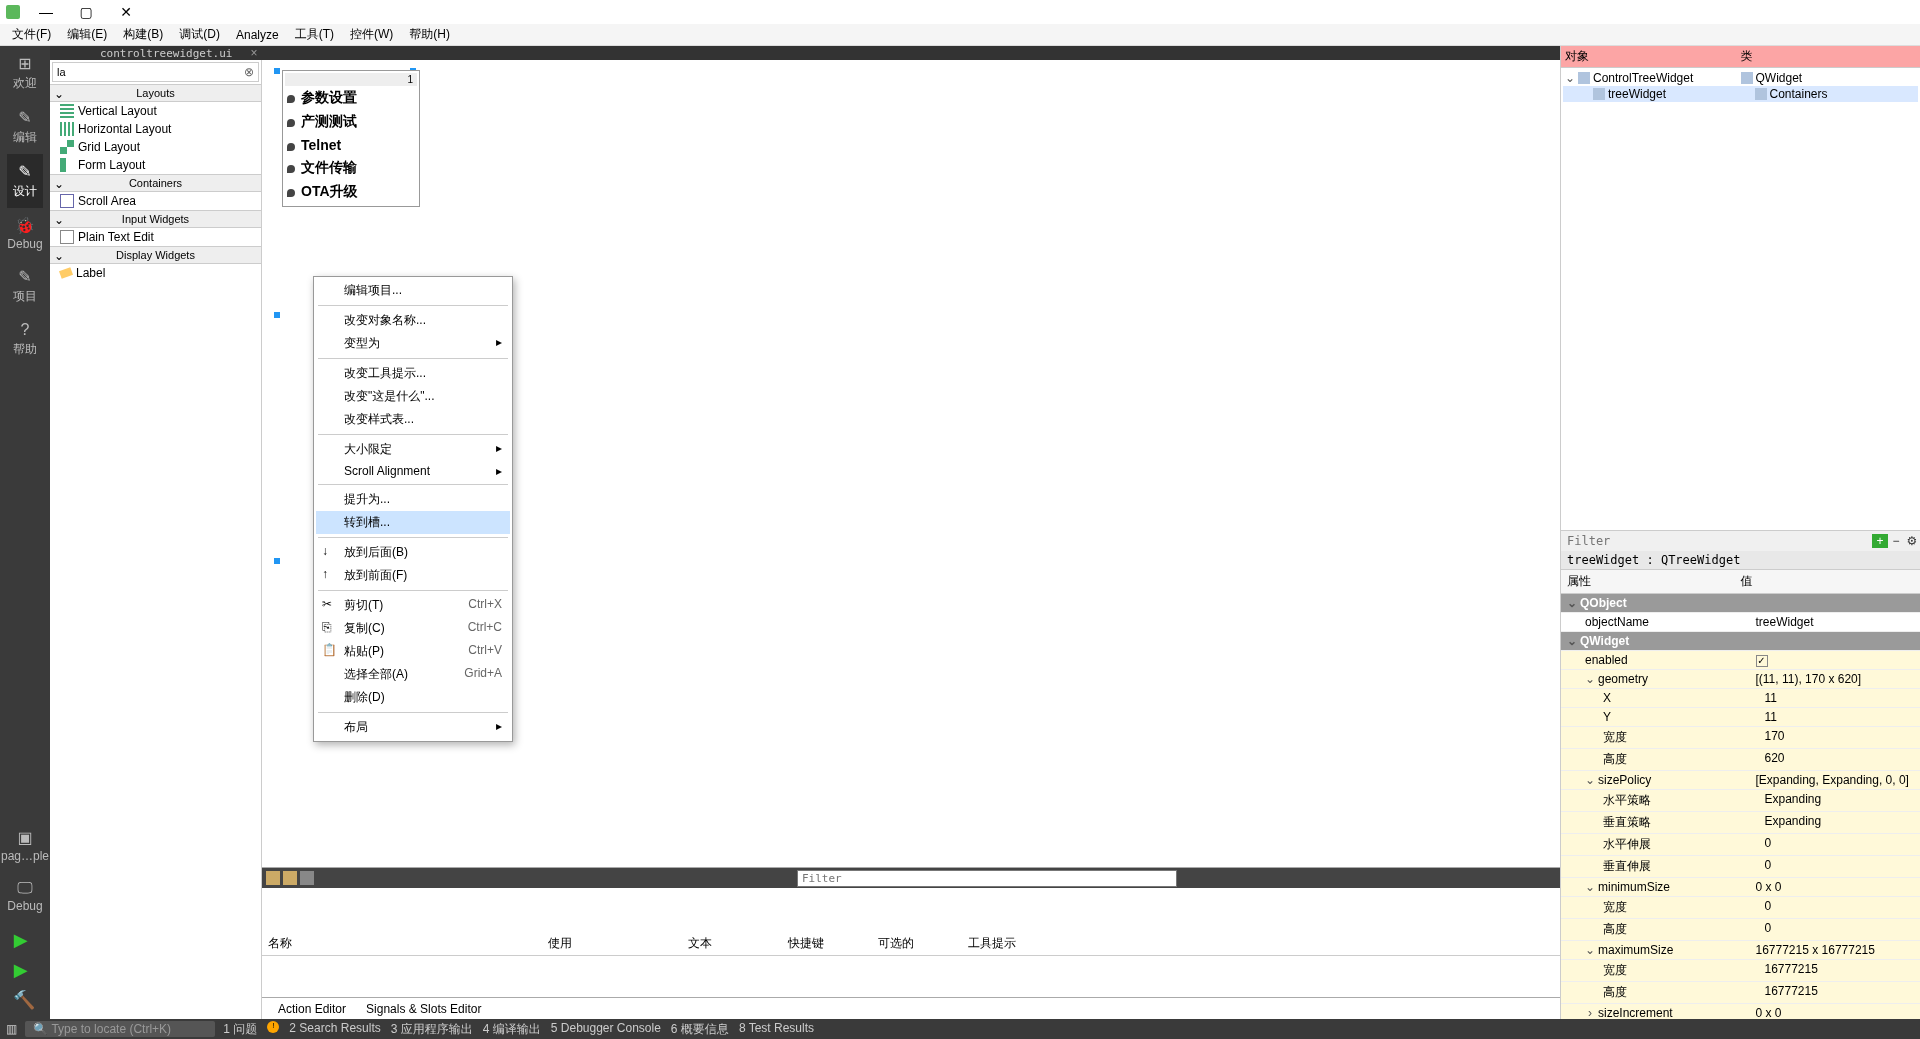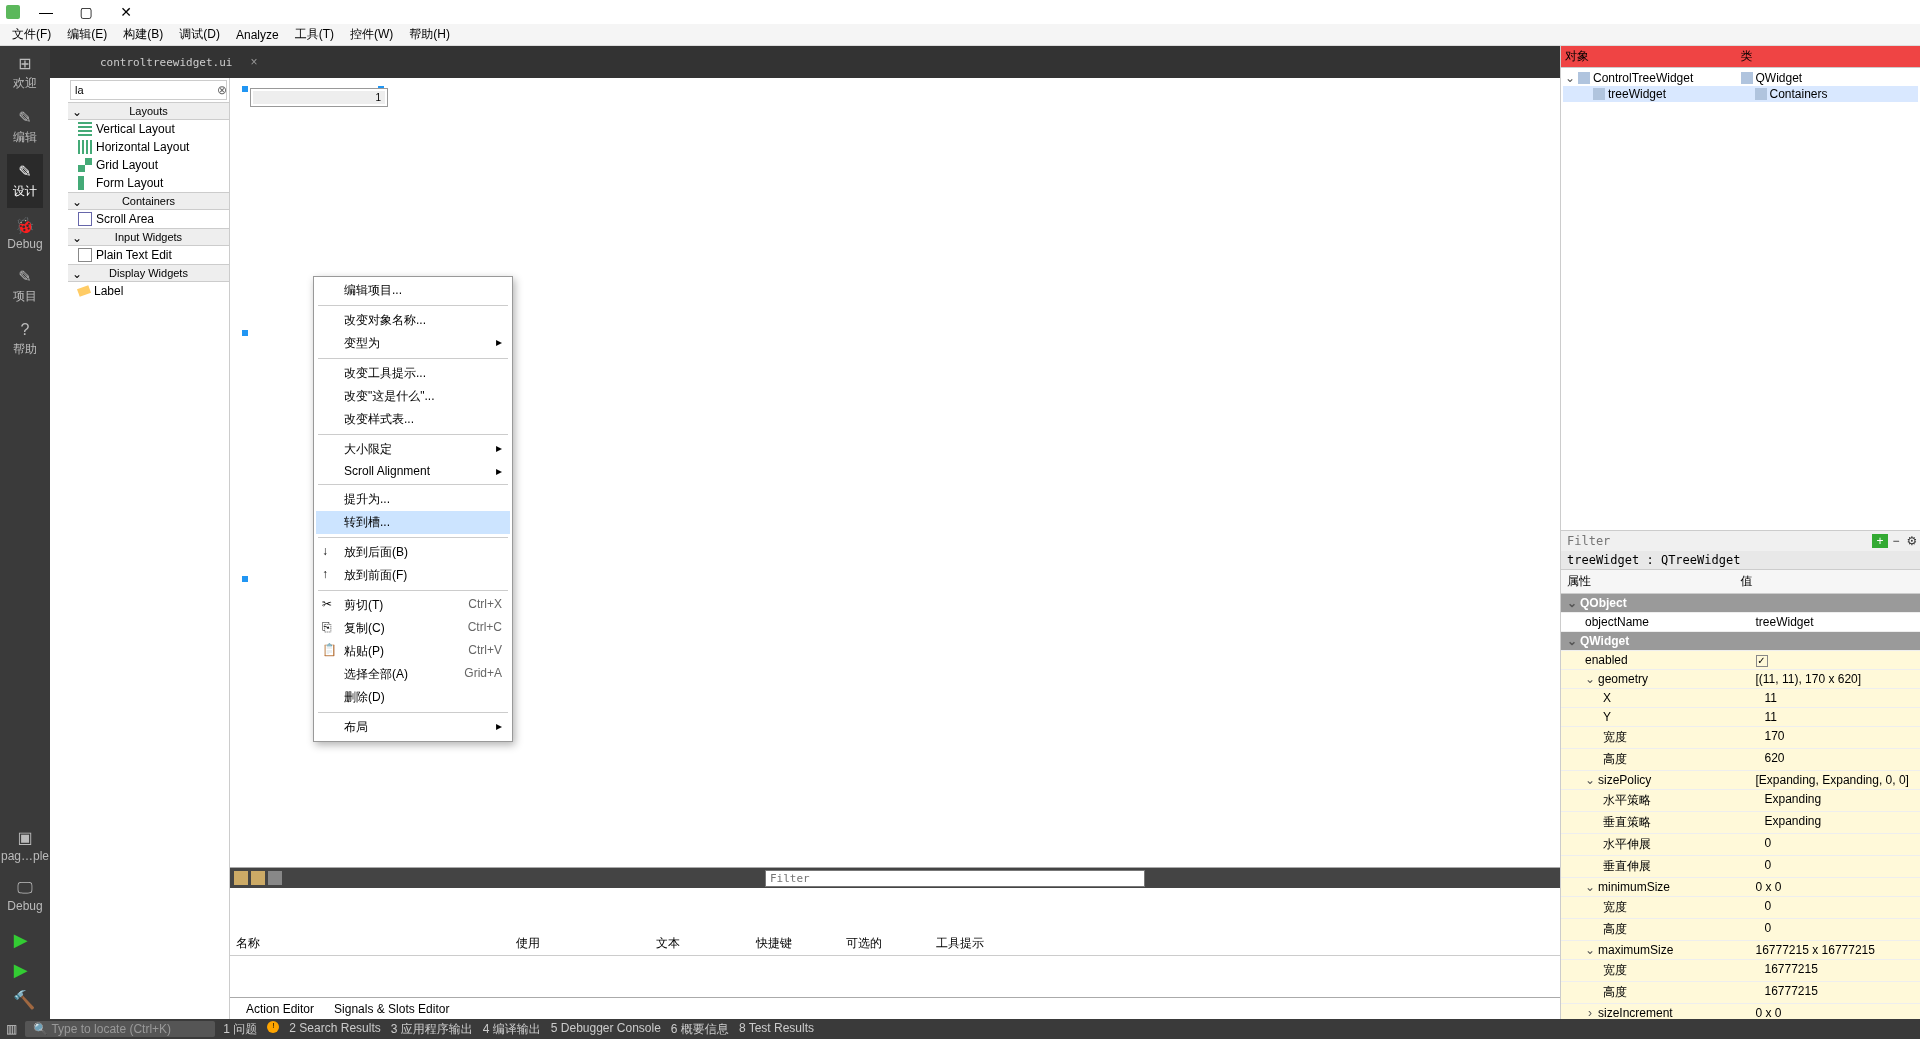--- a/index.html
+++ b/index.html
@@ -21,26 +21,26 @@
 
 .sidebar-left { width: 50px; background: #3a3a3a; color: #bbb; display: flex; flex-direction: column; align-items: center; }
 .sidebar-left .side-item { width: 100%; padding: 8px 0; text-align: center; font-size: 10px; cursor: pointer; }
 .sidebar-left .side-item.active { background: #2a2a2a; color: #fff; }
 .sidebar-left .side-icon { display: block; font-size: 16px; margin-bottom: 2px; }
 .sidebar-left .spacer { flex: 1; }
 .sidebar-left .bottom-icons { color: #7a7; }
 .sidebar-left .bottom-icons .side-icon { margin: 8px 0; font-size: 18px; }
 
 
-.tabstrip { height: 32px; background: #333; color: #ccc; display: flex; align-items: center; padding-left: 40px; }
+.tabstrip { height: 14px; background: #333; color: #ccc; display: flex; align-items: center; padding-left: 40px; }
 .tabstrip .tab { padding: 3px 10px; font-family: Consolas, monospace; font-size: 11px; }
 .tabstrip .close-x { margin: 0 8px; color: #999; }
 
 
-.widgetbox { width: 180px; background: #fff; border-right: 1px solid #ccc; display: flex; flex-direction: column; padding-left: 18px; }
+.widgetbox { width: 212px; background: #fff; border-right: 1px solid #ccc; display: flex; flex-direction: column; }
 .searchbox { height: 20px; border: 1px solid #ccc; margin: 2px; display: flex; align-items: center; padding: 0 4px; }
 .searchbox input { border: none; outline: none; flex: 1; font-size: 11px; }
 .searchbox .clear { color: #666; }
 .wb-header { background: #eee; text-align: center; font-size: 11px; padding: 2px 0; border: 1px solid #ccc; border-left: none; border-right: none; position: relative; }
 .wb-header .chev { position: absolute; left: 4px; }
 .wb-item { display: flex; align-items: center; padding: 2px 4px 2px 10px; cursor: pointer; }
 .wb-item .wicon { width: 14px; height: 14px; margin-right: 4px; display: inline-block; }
 .wicon.vlayout { background: repeating-linear-gradient(#4a7 0 2px, transparent 2px 4px); }
 .wicon.hlayout { background: repeating-linear-gradient(90deg, #4a7 0 2px, transparent 2px 4px); }
 .wicon.grid { background: conic-gradient(#4a7 0 25%, transparent 0 50%, #4a7 0 75%, transparent 0); }
@@ -65,21 +65,21 @@
 .action-tb .filter-in { flex: 1; margin-left: 480px; }
 .action-tb .filter-in input { width: 380px; font-family: Consolas, monospace; font-size: 11px; padding: 1px 4px; border: 1px solid #777; background: #fff; }
 .action-headers { display: flex; border-bottom: 1px solid #ccc; padding: 3px 6px; margin-top: 44px; }
 .action-headers .col { width: 140px; }
 .action-headers .col.wide { width: 280px; }
 .action-tabs { height: 22px; border-top: 1px solid #aaa; display: flex; align-items: center; padding-left: 6px; font-family: Consolas, monospace; }
 .action-tabs .at { padding: 3px 10px; text-align: center; }
 
 
 .right-panel { width: 360px; border-left: 1px solid #ccc; display: flex; flex-direction: column; }
-.obj-headers { display: flex; background: #ef4444; border-bottom: 1px solid #ccc; padding: 2px 4px; align-items: flex-end; }
+.obj-headers { display: flex; background: #fca5a5; border-bottom: 1px solid #ccc; padding: 2px 4px; align-items: flex-end; }
 .obj-headers .oh { flex: 1; }
 .obj-tree { padding: 2px; font-size: 12px; }
 .obj-row { display: flex; padding: 1px 2px; }
 .obj-row.sel { background: #d9e8ff; }
 .obj-row .c1 { flex: 1; display: flex; align-items: center; gap: 3px; }
 .obj-row .c2 { flex: 1; display: flex; align-items: center; gap: 3px; }
 .chev2 { display: inline-block; width: 10px; text-align: center; color: #555; }
 .obj-icon { width: 12px; height: 12px; background: #b0c4de; display: inline-block; }
 .prop-filter { display: flex; align-items: center; background: #f0f0f0; border-top: 1px solid #ccc; }
 .prop-filter input { flex: 1; border: none; padding: 3px 6px; font-family: Consolas, monospace; background: #f0f0f0; color: #888; }
@@ -226,20 +226,27 @@
       </div>
 
       <div class="center-col">
         <div class="canvas-area">
           <div class="sel-handle" style="left:12px;top:8px"></div>
           <div class="sel-handle" style="left:148px;top:8px"></div>
           <div class="sel-handle" style="left:12px;top:252px"></div>
           <div class="sel-handle" style="left:12px;top:498px"></div>
           <div class="widget-frame" style="margin-left:6px;">
             <div class="wf-header">1</div>
+            <div id="tree-items">
+                <div class="tree-node">参数设置</div>
+                <div class="tree-node">产测测试</div>
+                <div class="tree-node">Telnet</div>
+                <div class="tree-node">文件传输</div>
+                <div class="tree-node">OTA升级</div>
+              </div>
           </div>
         </div>
 
         <div class="action-area">
           <div class="action-tb">
             <span class="t-icon" style="background:#ca6;width:14px;height:14px"></span>
             <span class="t-icon" style="background:#ca6;width:14px;height:14px"></span>
             <span class="t-icon" style="background:#888;width:14px;height:14px"></span>
             <div class="filter-in"><input placeholder="Filter" style=""></div>
           </div>

